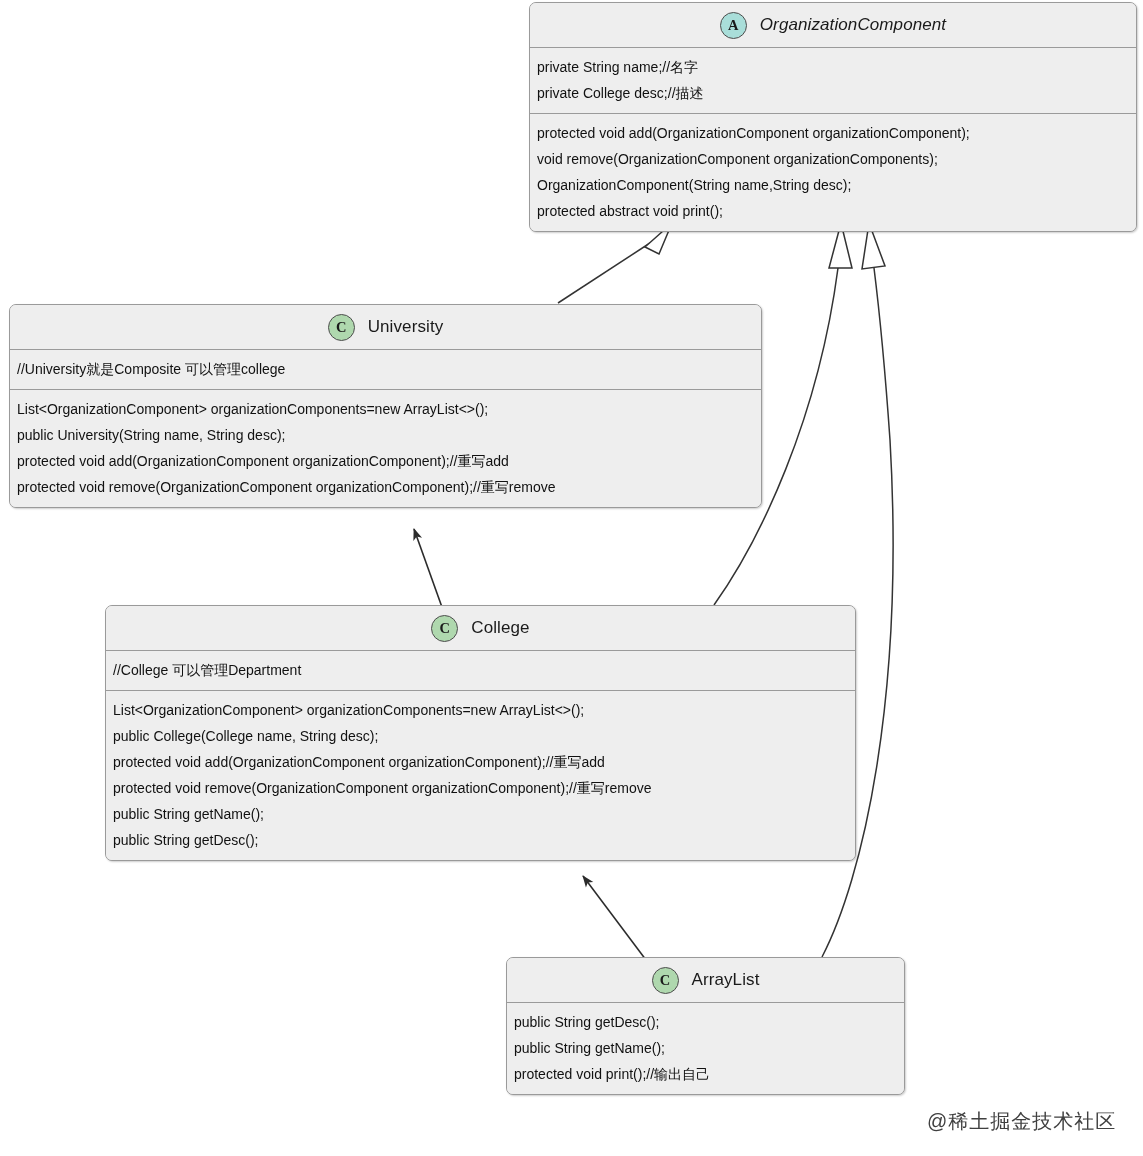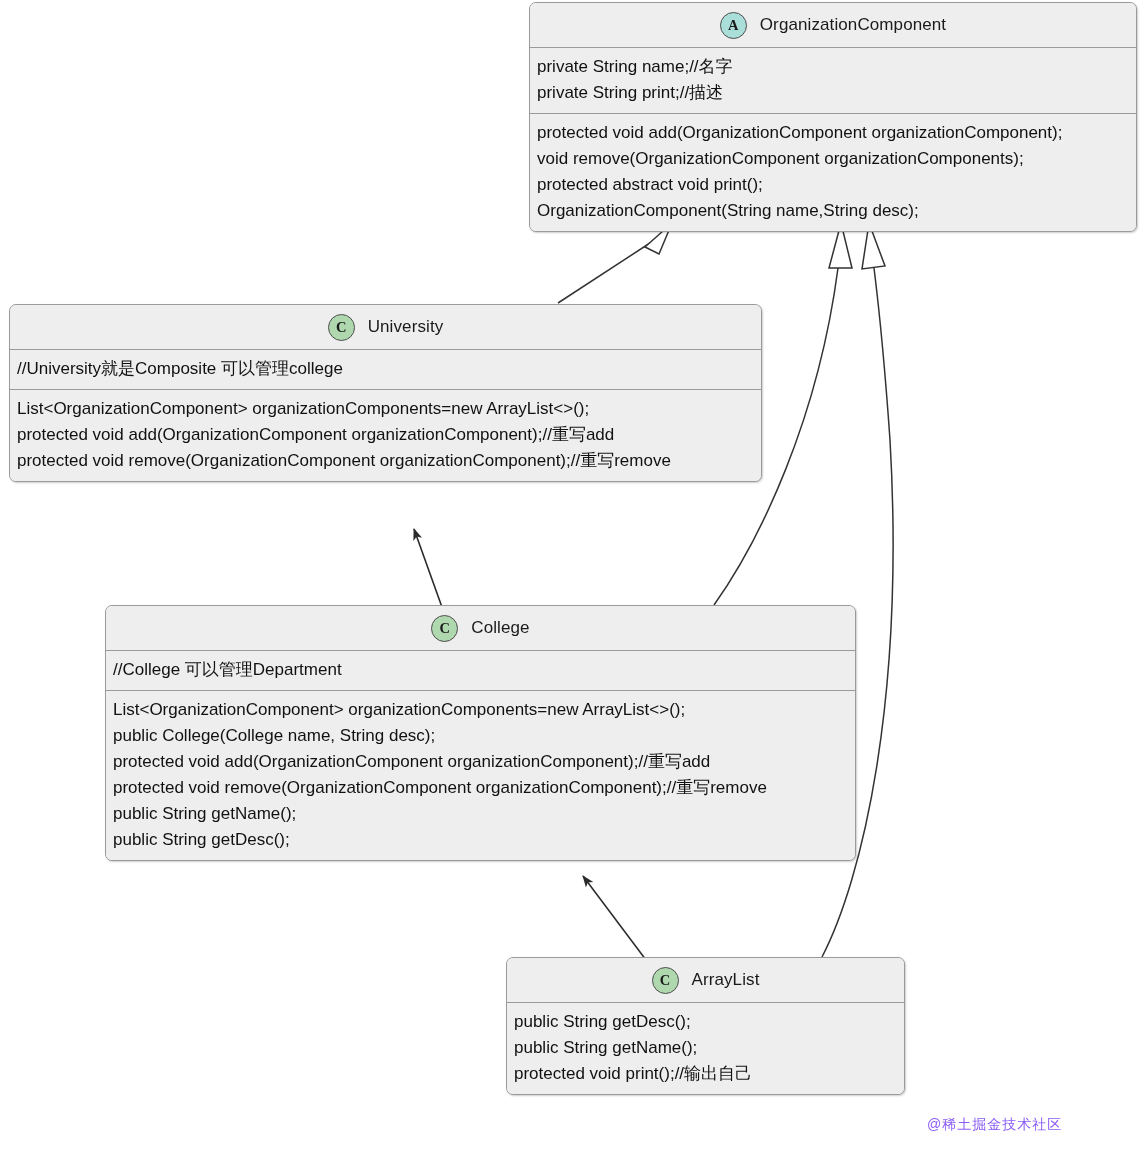--- a/index.html
+++ b/index.html
@@ -58,42 +58,41 @@
     color: #1a1a1a;
     margin-right: 13px;
     flex: 0 0 auto;
   }
   .badge.abstract { background: #a9ded9; }
   .badge.concrete { background: #afd8ae; }
   .cls-title {
     font-size: 17px;
     letter-spacing: 0.1px;
   }
-  .cls-title.italic { }
+  .cls-title.italic { font-style: italic; }
   .cls-section {
     box-sizing: border-box;
     padding: 6px 7px 7px 7px;
     border-bottom: 1px solid #9a9a9a;
     background: #eeeeee;
   }
   .cls-section:last-child { border-bottom: none; }
   .cls-line {
-    font-size: 17px;
+    font-size: 14px;
     line-height: 26px;
     white-space: nowrap;
     color: #111111;
   }
   .watermark {
     position: absolute;
-    font-size: 14px;
-    color: #8b5cf6;
+    font-size: 20px;
+    color: #404040;
     letter-spacing: 1px;
     white-space: nowrap;
     user-select: none;
-    margin-top: 8px;
   }
 </style>
 </head>
 <body>
 
 <div id="canvas">
 
   <svg id="edges" viewBox="0 0 1143 1156" width="1143" height="1156">
     <defs>
       <marker id="solid-arrow" markerWidth="13" markerHeight="13" refX="11" refY="5" orient="auto" markerUnits="userSpaceOnUse">
@@ -125,40 +124,41 @@
     </g>
   </svg>
 
   <div class="uml-class" style="left:529px; top:2px; width:608px;">
     <div class="cls-header">
       <span class="badge abstract">A</span>
       <span class="cls-title italic">OrganizationComponent</span>
     </div>
     <div class="cls-section">
       <div class="cls-line">private String name;//名字</div>
-      <div class="cls-line">private String print;//描述</div>
+      <div class="cls-line">private College desc;//描述</div>
     </div>
     <div class="cls-section">
       <div class="cls-line">protected void add(OrganizationComponent organizationComponent);</div>
       <div class="cls-line">void remove(OrganizationComponent organizationComponents);</div>
+      <div class="cls-line">OrganizationComponent(String name,String desc);</div>
       <div class="cls-line">protected abstract void print();</div>
-      <div class="cls-line">OrganizationComponent(String name,String desc);</div>
     </div>
   </div>
 
   <div class="uml-class" style="left:9px; top:304px; width:753px;">
     <div class="cls-header">
       <span class="badge concrete">C</span>
       <span class="cls-title">University</span>
     </div>
     <div class="cls-section">
       <div class="cls-line">//University就是Composite 可以管理college</div>
     </div>
     <div class="cls-section">
       <div class="cls-line">List&lt;OrganizationComponent&gt; organizationComponents=new ArrayList&lt;&gt;();</div>
+      <div class="cls-line">public University(String name, String desc);</div>
       <div class="cls-line">protected void add(OrganizationComponent organizationComponent);//重写add</div>
       <div class="cls-line">protected void remove(OrganizationComponent organizationComponent);//重写remove</div>
     </div>
   </div>
 
   <div class="uml-class" style="left:105px; top:605px; width:751px;">
     <div class="cls-header">
       <span class="badge concrete">C</span>
       <span class="cls-title">College</span>
     </div>

